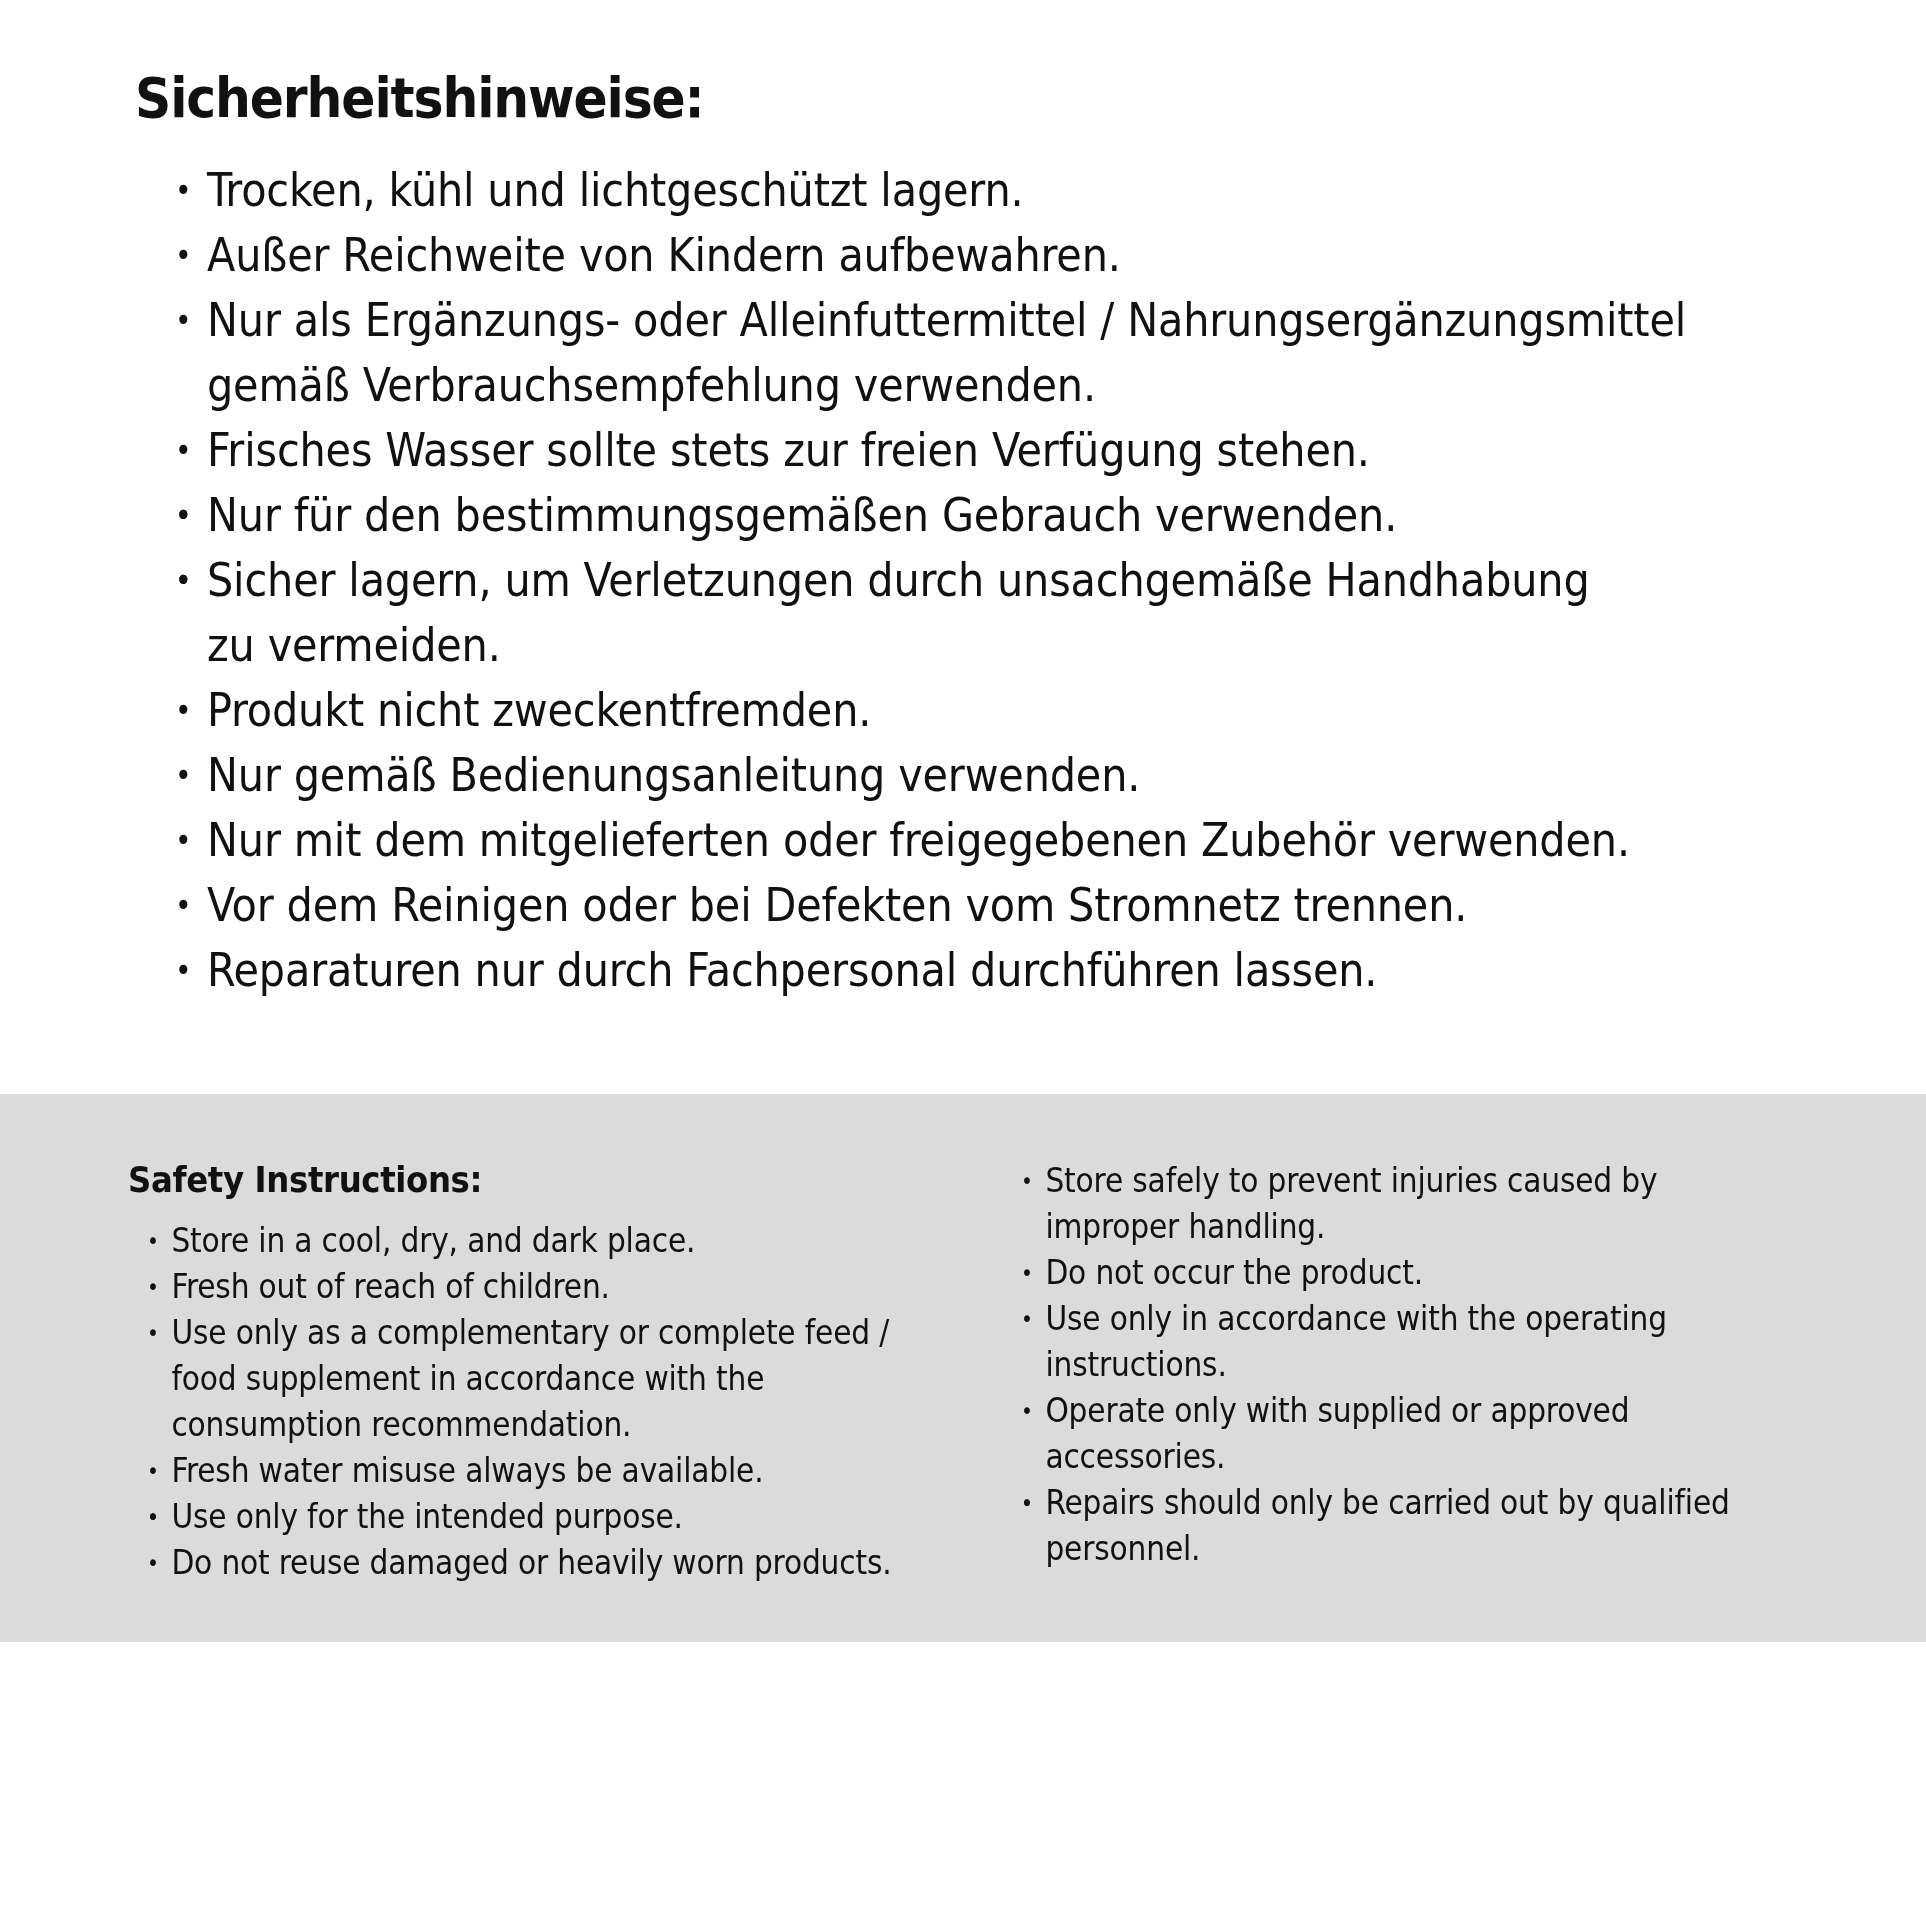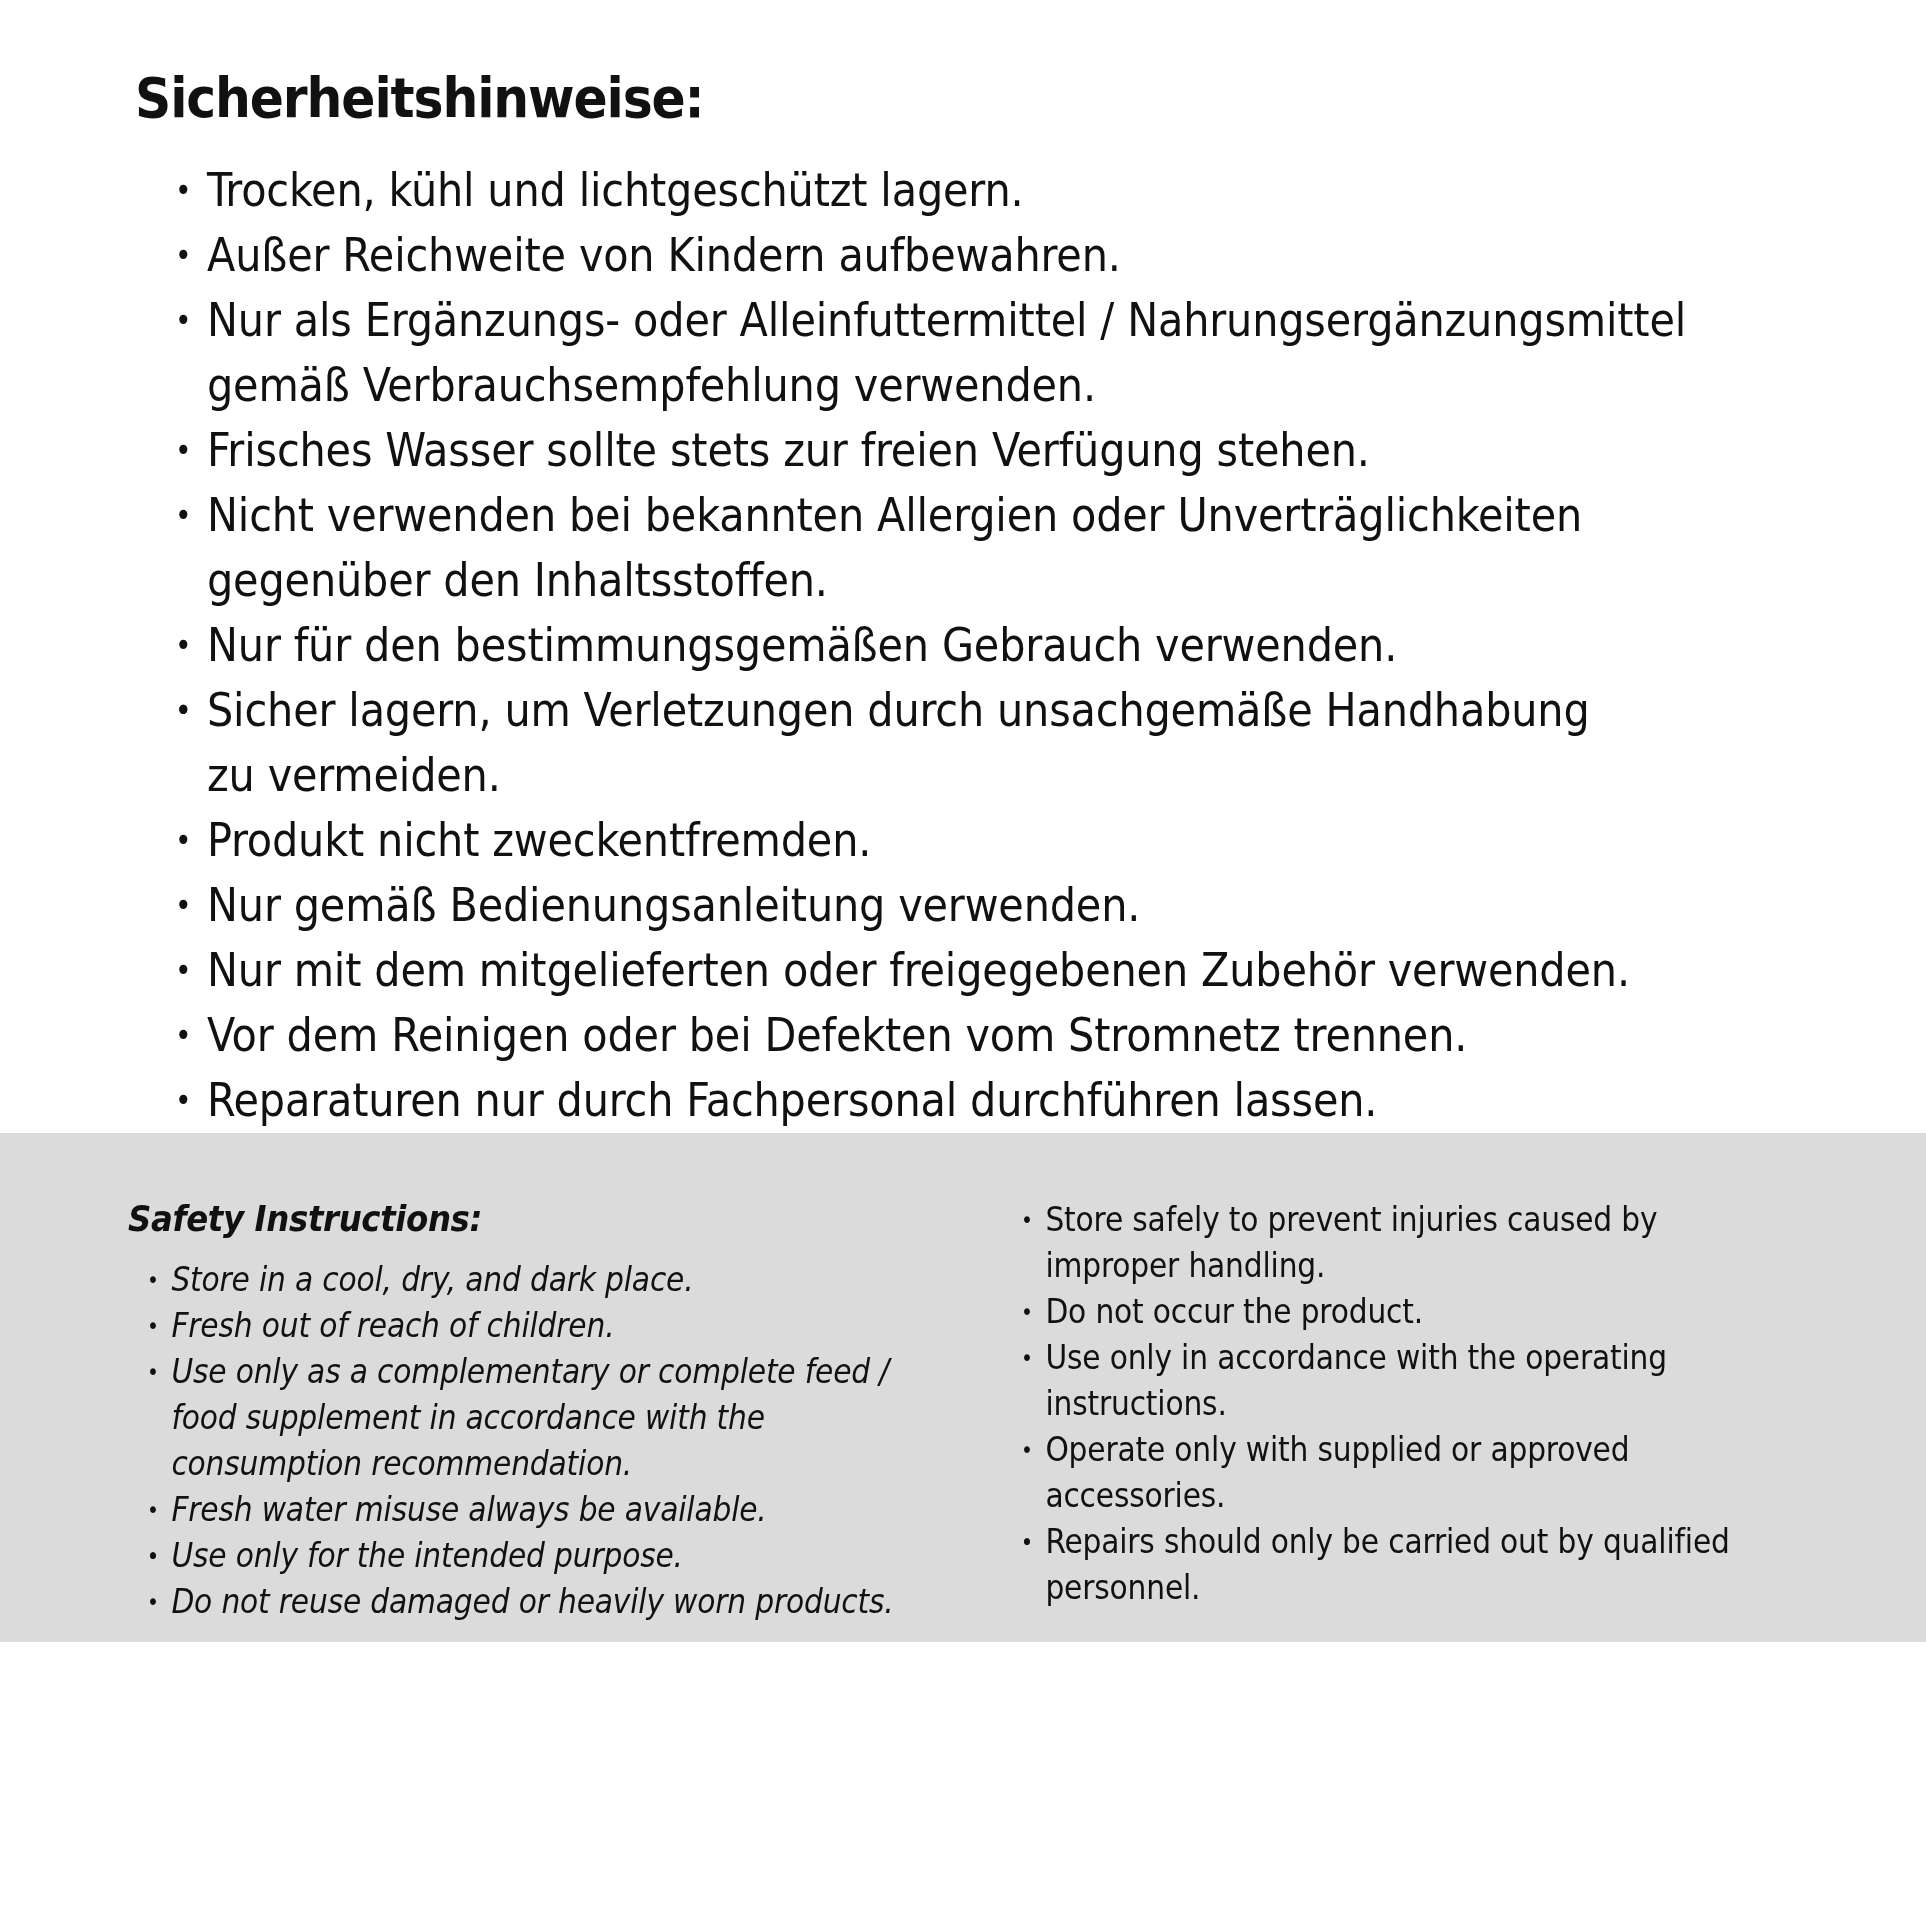--- a/index.html
+++ b/index.html
@@ -46,21 +46,21 @@
   .item-text { white-space: pre-line; margin-top: 40px; }
 
   
   .en-section {
     height: 639px;
     background: #dbdbdb;
     padding: 64px 39px 0 128px;
     display: flex;
     align-items: flex-start;
   }
-  .en-col-left { flex: 0 0 854px; font-style: italic; }
+  .en-col-left { flex: 0 0 854px; }
   .en-col-right { flex: 1 1 auto; padding-left: 39px; }
   .en-title {
     font-size: 36px;
     font-weight: bold;
     line-height: 1.2;
     margin-bottom: 16.7px;
     letter-spacing: -0.01em;
   }
   .en-col-left ul.bullets { margin-left: 19px; }
   .en-section li {
@@ -76,22 +76,21 @@
 <div class="page">
 
   <section class="de-section">
     <h1 class="de-title">Sicherheitshinweise:</h1>
     <ul class="bullets">
       <li><span class="marker">•</span><span class="item-text">Trocken, kühl und lichtgeschützt lagern.</span></li>
       <li><span class="marker">•</span><span class="item-text">Außer Reichweite von Kindern aufbewahren.</span></li>
       <li><span class="marker">•</span><span class="item-text">Nur als Ergänzungs- oder Alleinfuttermittel / Nahrungsergänzungsmittel
 gemäß Verbrauchsempfehlung verwenden.</span></li>
       <li><span class="marker">•</span><span class="item-text">Frisches Wasser sollte stets zur freien Verfügung stehen.</span></li>
-      <li><span class="marker">•</span><span class="item-text">Nicht verwenden bei bekannten Allergien oder Unverträglichkeiten
-gegenüber den Inhaltsstoffen.</span></li>
+      <li><span class="marker">•</span></li>
       <li><span class="marker">•</span><span class="item-text">Nur für den bestimmungsgemäßen Gebrauch verwenden.</span></li>
       <li><span class="marker">•</span></li>
       <li><span class="marker">•</span><span class="item-text">Sicher lagern, um Verletzungen durch unsachgemäße Handhabung
 zu vermeiden.</span></li>
       <li><span class="marker">•</span><span class="item-text">Produkt nicht zweckentfremden.</span></li>
       <li><span class="marker">•</span><span class="item-text">Nur gemäß Bedienungsanleitung verwenden.</span></li>
       <li><span class="marker">•</span><span class="item-text">Nur mit dem mitgelieferten oder freigegebenen Zubehör verwenden.</span></li>
       <li><span class="marker">•</span><span class="item-text">Vor dem Reinigen oder bei Defekten vom Stromnetz trennen.</span></li>
       <li><span class="marker">•</span><span class="item-text">Reparaturen nur durch Fachpersonal durchführen lassen.</span></li>
     </ul>

